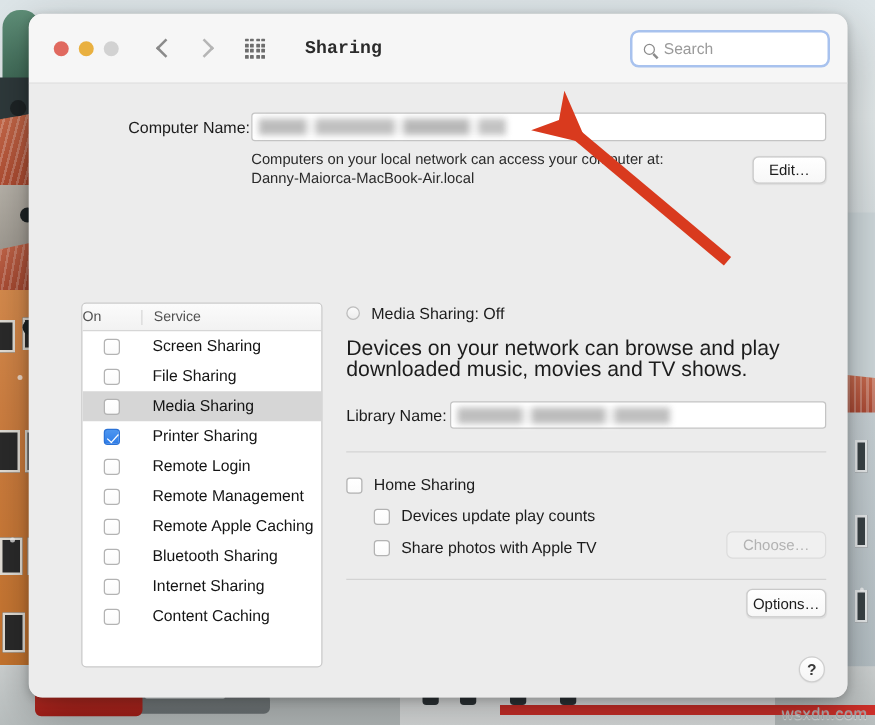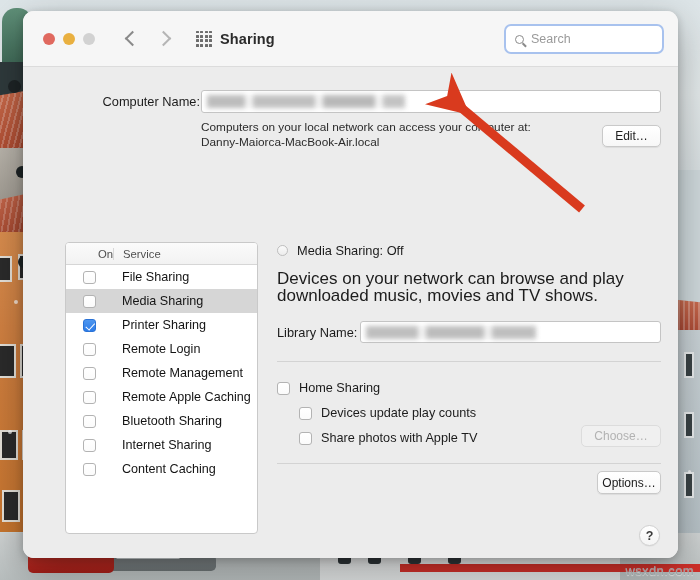--- a/index.html
+++ b/index.html
@@ -135,23 +135,24 @@
 
   .grid-icon {
     margin-left: 26px;
     width: 16px; height: 16px;
     display: grid; grid-template-columns: repeat(4, 1fr); grid-template-rows: repeat(4, 1fr);
     gap: 1.6px;
   }
   .grid-icon i { background: #6d6d6d; border-radius: .5px; }
 
   #win-title {
-    margin-left: 8px;
+    margin-left: 32px;
     font-size: 14.5px; font-weight: bold; color: #2b2b2b;
     letter-spacing: .1px;
+    font-family: Liberation Mono, monospace;
   }
 
   #searchwrap {
     position: absolute; right: 14px; top: 13px;
     width: 160px; height: 30px;
     border-radius: 7px;
     border: 2.5px solid #a8c2ee;
     background: #ffffff;
     display: flex; align-items: center;
     padding: 0 8px;
@@ -223,21 +224,21 @@
     border-radius: 4px;
     overflow: hidden;
   }
   #svc-head {
     height: 22px; display: flex;
     background: linear-gradient(#fbfbfb, #f2f2f2);
     border-bottom: 1px solid #d6d6d6;
     font-size: 11.3px; color: #505050;
     align-items: center;
   }
-  #svc-head .c-on { width: 47px; text-align: right; }
+  #svc-head .c-on { width: 47px; text-align: left; }
   #svc-head .c-sv { flex: 1; padding-left: 9px; border-left: 1px solid #d8d8d8; }
   .svc-row {
     height: 24px; display: flex; align-items: center;
     font-size: 12.6px; color: #141414;
   }
   .svc-row.selected { background: #d6d6d6; }
   .svc-chk-cell { width: 47px; display: flex; justify-content: center; }
   .chk {
     width: 13px; height: 13px;
     border: 1px solid #b3b3b3; border-radius: 3px;
@@ -467,20 +468,26 @@
     <div id="services">
       <div id="svc-head">
         <div class="c-on">On</div>
         <div class="c-sv">Service</div>
       </div>
       <div id="svc-rows">
           <div class="svc-row">
             <div class="svc-chk-cell">
               <span class="chk"></span>
             </div>
+            <div class="svc-name">Screen Sharing</div>
+          </div>
+          <div class="svc-row">
+            <div class="svc-chk-cell">
+              <span class="chk"></span>
+            </div>
             <div class="svc-name">File Sharing</div>
           </div>
           <div class="svc-row selected">
             <div class="svc-chk-cell">
               <span class="chk"></span>
             </div>
             <div class="svc-name">Media Sharing</div>
           </div>
           <div class="svc-row">
             <div class="svc-chk-cell">

